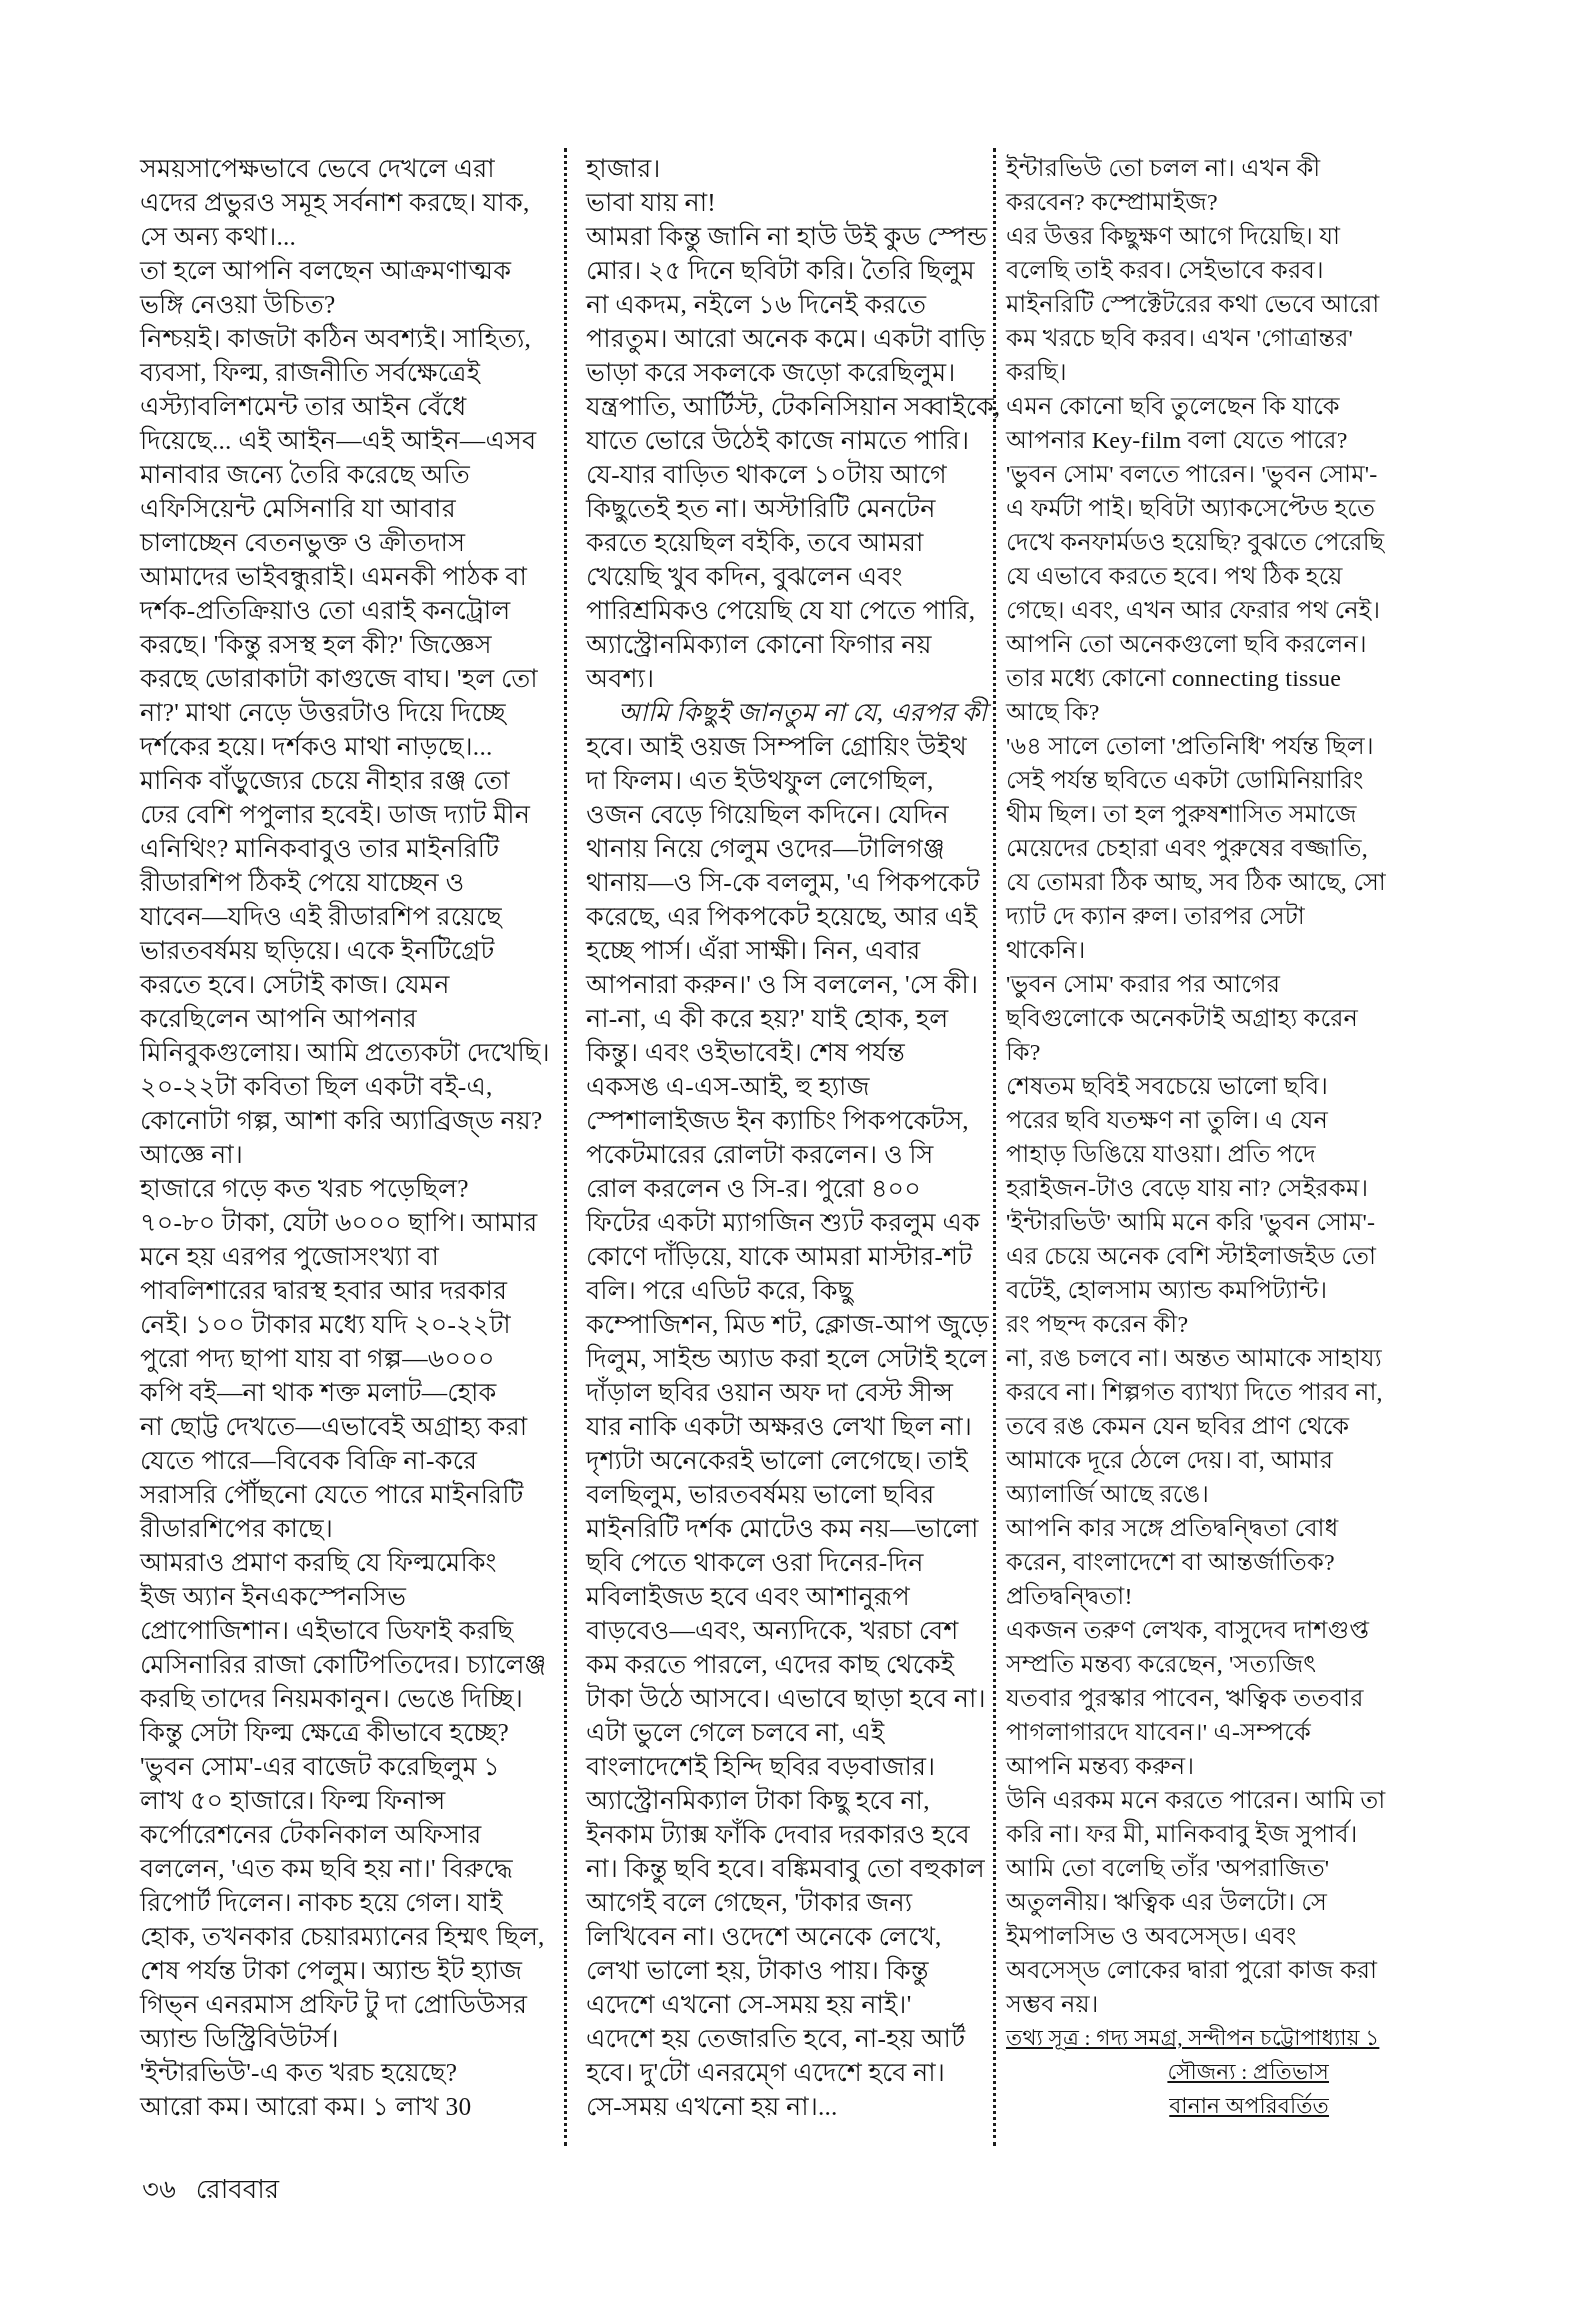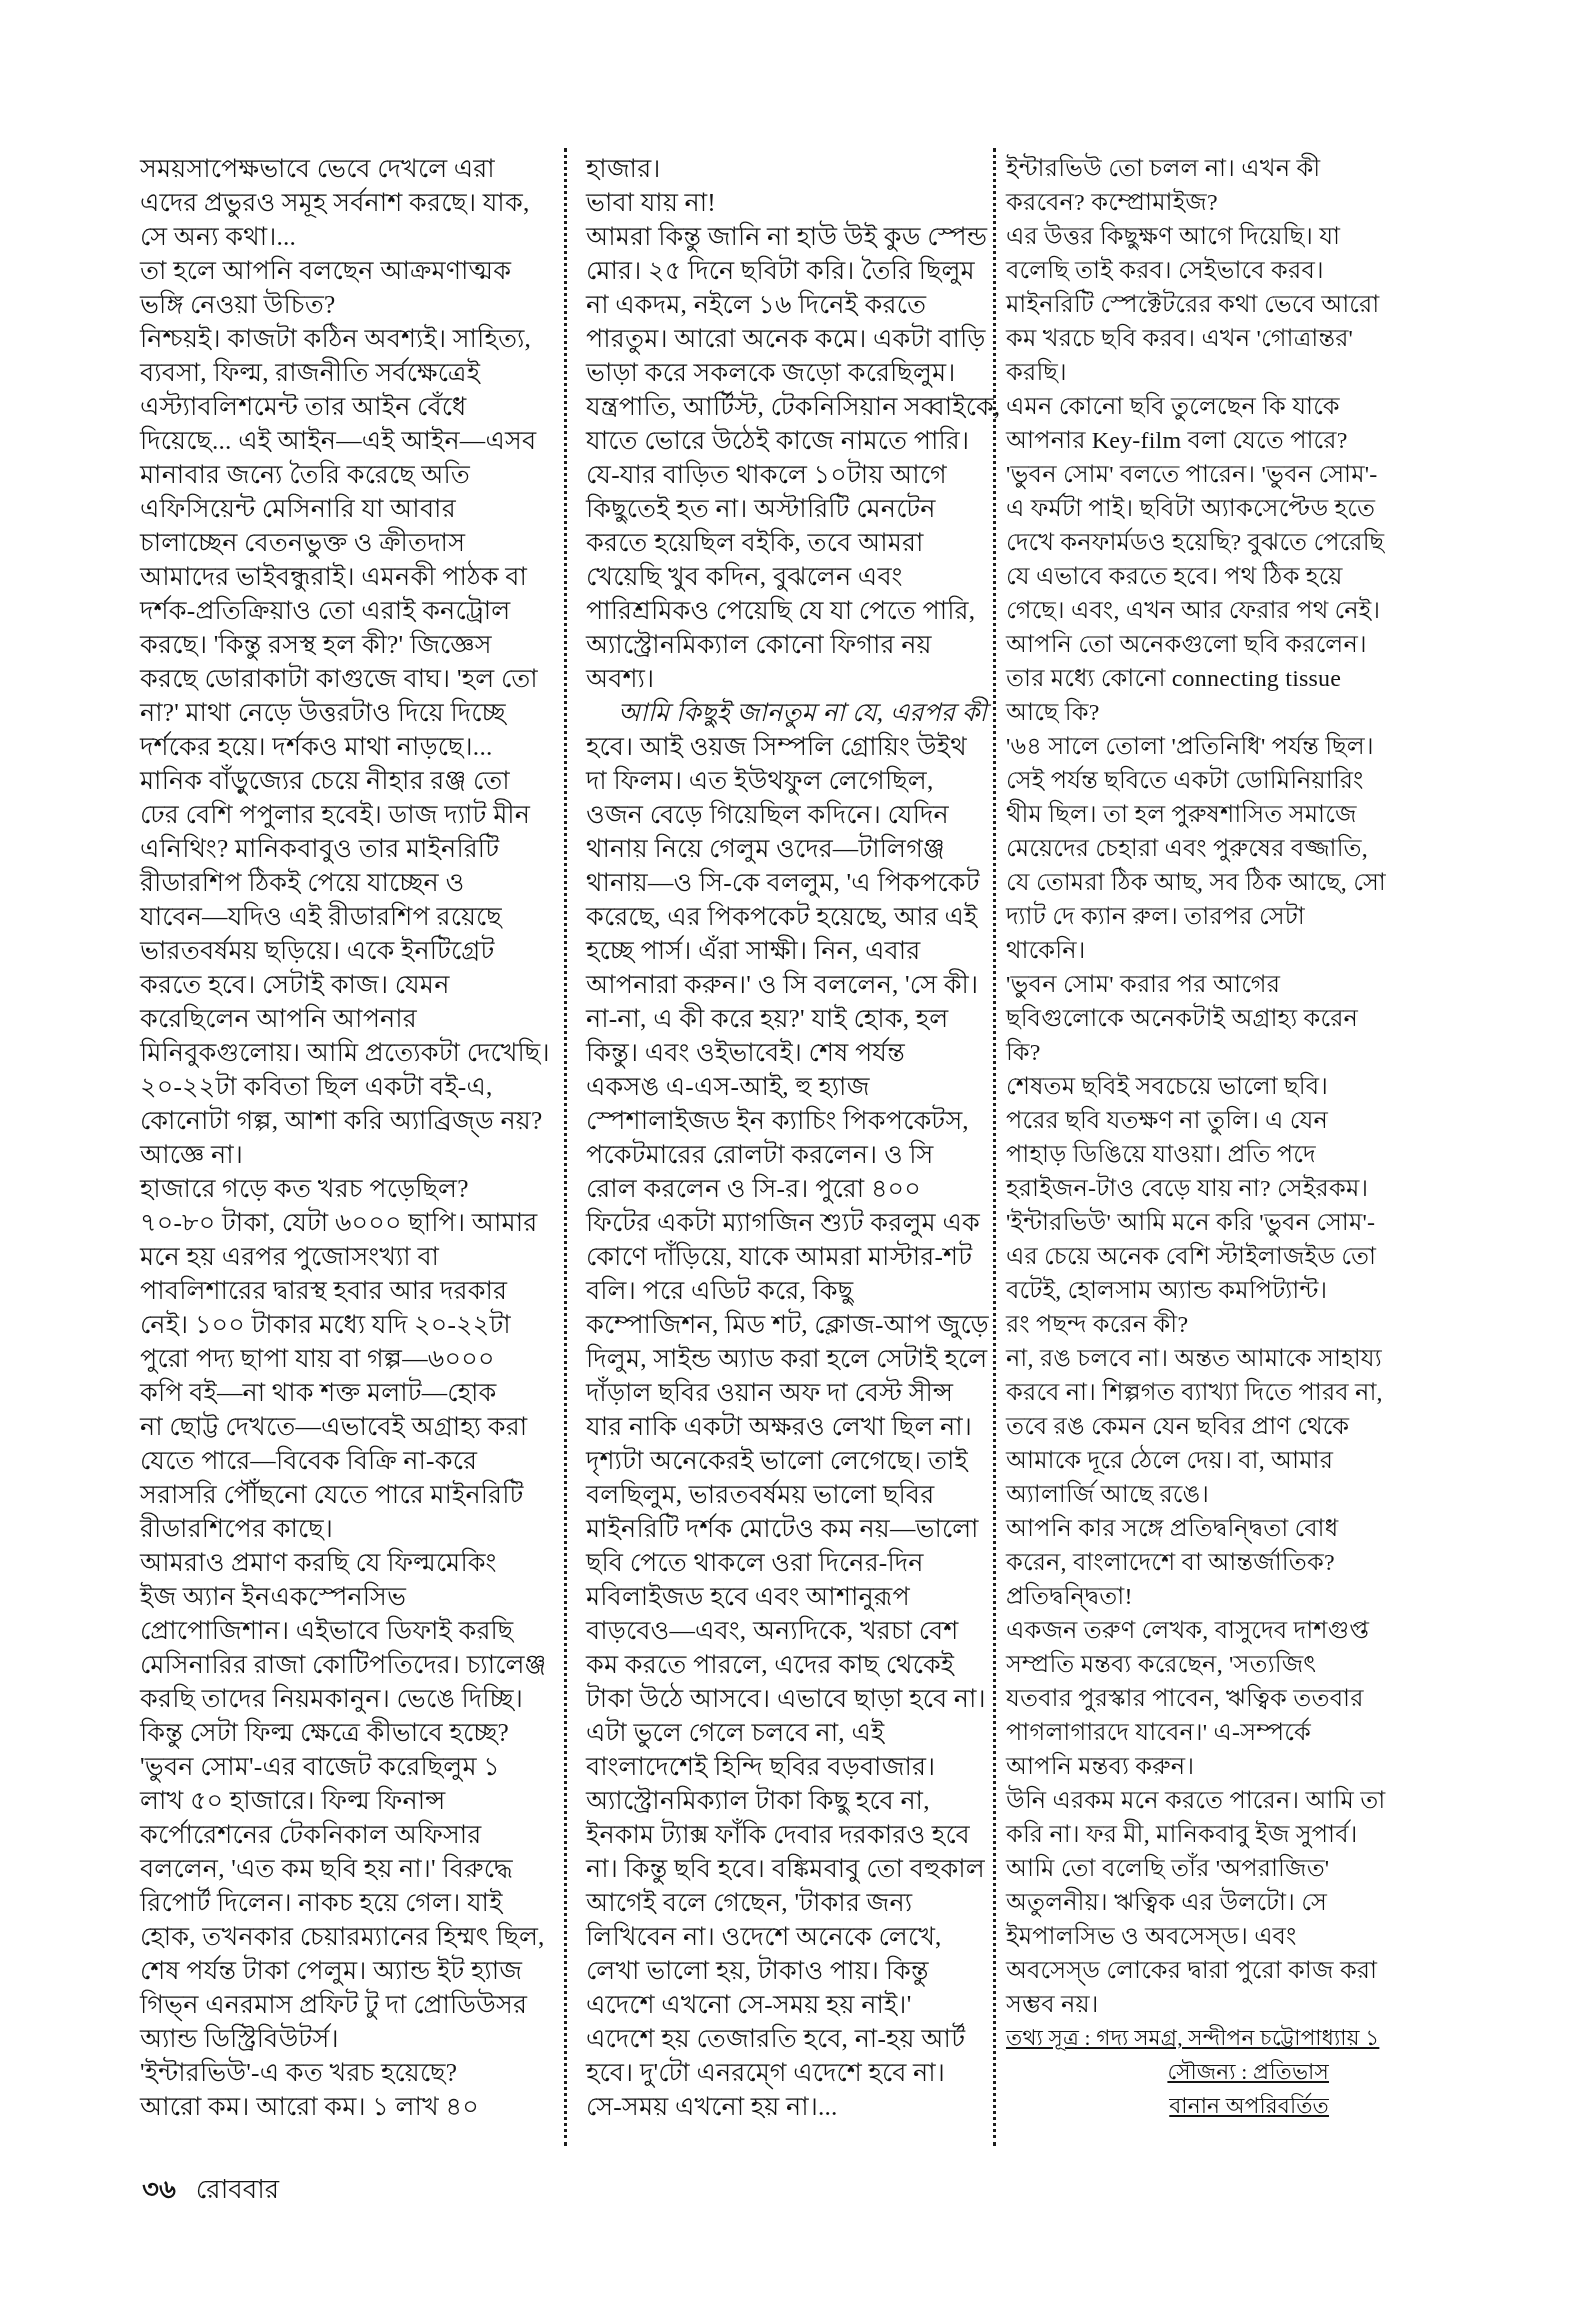--- a/index.html
+++ b/index.html
@@ -29,21 +29,21 @@
   .divider {
     position: absolute; top: 148px; height: 1998px; width: 0;
     border-left: 3.1px dotted #1c1c1c;
   }
   .divider-left  { left: 564px; }
   .divider-right { left: 993px; }
   .footer {
     position: absolute; left: 142px; top: 2174px;
     font-size: 26px; line-height: 31px;
   }
-  .footer .num { font-weight: bold; margin-right: 20px; }
+  .footer .num { font-weight: normal; margin-right: 20px; }
 </style>
 </head>
 <body>
 
 <div class="page">
 
   <div class="col col-1">
       <div class="line">সময়সাপেক্ষভাবে ভেবে দেখলে এরা</div>
       <div class="line">এদের প্রভুরও সমূহ সর্বনাশ করছে। যাক,</div>
       <div class="line">সে অন্য কথা।...</div>
@@ -94,21 +94,21 @@
       <div class="line">'ভুবন সোম'-এর বাজেট করেছিলুম ১</div>
       <div class="line">লাখ ৫০ হাজারে। ফিল্ম ফিনান্স</div>
       <div class="line">কর্পোরেশনের টেকনিকাল অফিসার</div>
       <div class="line">বললেন, 'এত কম ছবি হয় না।' বিরুদ্ধে</div>
       <div class="line">রিপোর্ট দিলেন। নাকচ হয়ে গেল। যাই</div>
       <div class="line">হোক, তখনকার চেয়ারম্যানের হিম্মৎ ছিল,</div>
       <div class="line">শেষ পর্যন্ত টাকা পেলুম। অ্যান্ড ইট হ্যাজ</div>
       <div class="line">গিভ্ন এনরমাস প্রফিট টু দা প্রোডিউসর</div>
       <div class="line">অ্যান্ড ডিস্ট্রিবিউটর্স।</div>
       <div class="line b">'ইন্টারভিউ'-এ কত খরচ হয়েছে?</div>
-      <div class="line">আরো কম। আরো কম। ১ লাখ ৪০</div>
+      <div class="line">আরো কম। আরো কম। ১ লাখ 30</div>
     </div>
 
   <div class="divider divider-left"></div>
 
   <div class="col col-2">
       <div class="line">হাজার।</div>
       <div class="line b">ভাবা যায় না!</div>
       <div class="line">আমরা কিন্তু জানি না হাউ উই কুড স্পেন্ড</div>
       <div class="line">মোর। ২৫ দিনে ছবিটা করি। তৈরি ছিলুম</div>
       <div class="line">না একদম, নইলে ১৬ দিনেই করতে</div>

